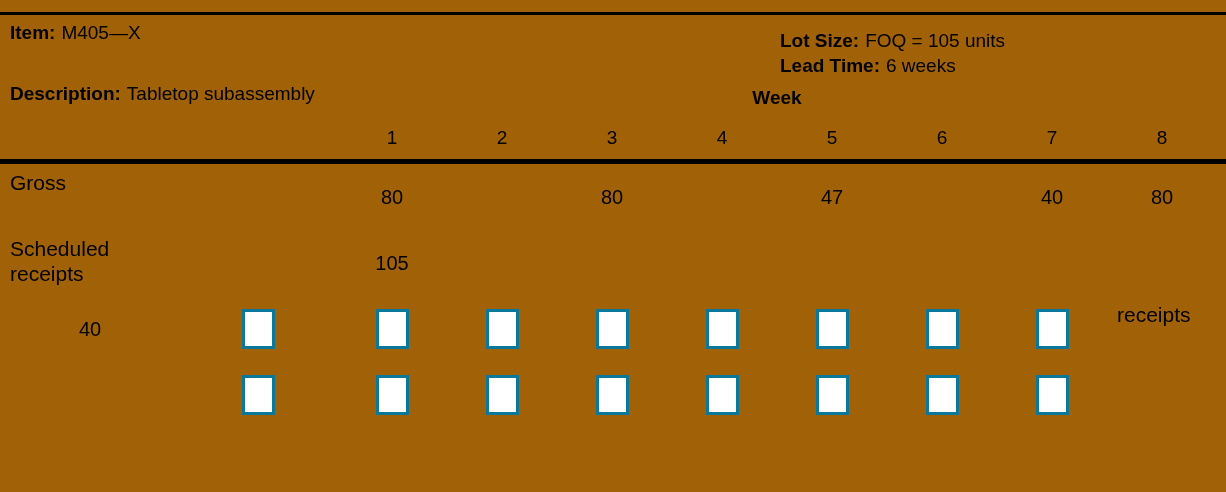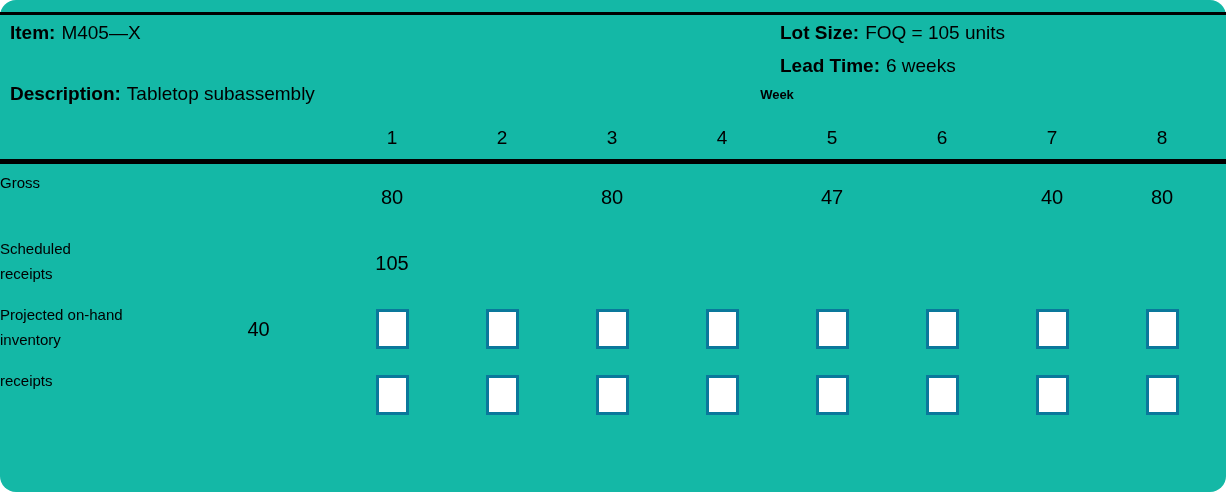--- a/index.html
+++ b/index.html
@@ -3,37 +3,37 @@
 <meta charset="utf-8">
 <style>
   * { margin: 0; padding: 0; box-sizing: border-box; }
   html, body {
     width: 1226px; height: 492px;
     background: #ffffff;
     font-family: "Liberation Sans", sans-serif;
     color: #000000;
     overflow: hidden;
   }
-  .sheet { position: relative; width: 1226px; height: 492px; background: #14b8a6; border-radius: 16px; }
+  .sheet { position: relative; width: 1226px; height: 492px; background: #a16207; }
 
   .top-rule {
     position: absolute; left: 0; top: 12px;
     width: 1226px; height: 3px; background: #000000;
   }
 
   .hdr { position: absolute; font-size: 19px; white-space: nowrap; }
   .hdr .b { font-weight: bold; margin-right: 6px; }
   .hdr-item { left: 10px; top: 22px; }
-  .hdr-lot  { left: 780px; top: 22px; text-align: center; }
+  .hdr-lot  { left: 780px; top: 30px; text-align: center; }
   .hdr-desc { left: 10px; top: 55px; margin-top: 28px; }
   .hdr-lead { left: 780px; top: 55px; }
 
   .week-title {
     position: absolute; left: 337px; top: 87px; width: 880px;
-    text-align: center; font-size: 13px; font-weight: bold;
+    text-align: center; font-size: 19px; font-weight: bold;
   }
 
   .week-numbers {
     position: absolute; left: 337px; top: 124px; width: 880px; height: 28px;
     display: grid; grid-template-columns: repeat(8, 110px);
   }
   .week-numbers .wk {
     display: flex; align-items: center; justify-content: center;
     font-size: 19px;
   }
@@ -43,22 +43,22 @@
     width: 1226px; height: 5px; background: #000000;
   }
 
   .grid {
     position: absolute; left: 0; top: 164px; width: 1217px;
     display: grid;
     grid-template-columns: 180px 157px repeat(8, 110px);
     grid-auto-rows: 66px;
   }
   .label-cell {
-    padding-top: 6px;
-    font-size: 15px; line-height: 25px;
+    padding-left: 10px; padding-top: 6px;
+    font-size: 21px; line-height: 25px;
     white-space: nowrap;
   }
   .val-cell, .init-cell, .box-cell {
     display: flex; align-items: center; justify-content: center;
     font-size: 20px;
   }
   .box {
     width: 33px; height: 40px;
     border: 3px solid #0A789B;
     background: #ffffff;
@@ -118,24 +118,20 @@
     <div class="init-cell"></div>
     <div class="val-cell">105</div>
     <div class="val-cell"></div>
     <div class="val-cell"></div>
     <div class="val-cell"></div>
     <div class="val-cell"></div>
     <div class="val-cell"></div>
     <div class="val-cell"></div>
     <div class="val-cell"></div>
 
-    <div class="label-cell">
-      <div>Projected on-hand</div>
-      <div>inventory</div>
-    </div>
     <div class="init-cell">40</div>
     <div class="box-cell">
         <span class="box"></span>
       </div>
     <div class="box-cell">
         <span class="box"></span>
       </div>
     <div class="box-cell">
         <span class="box"></span>
       </div>

